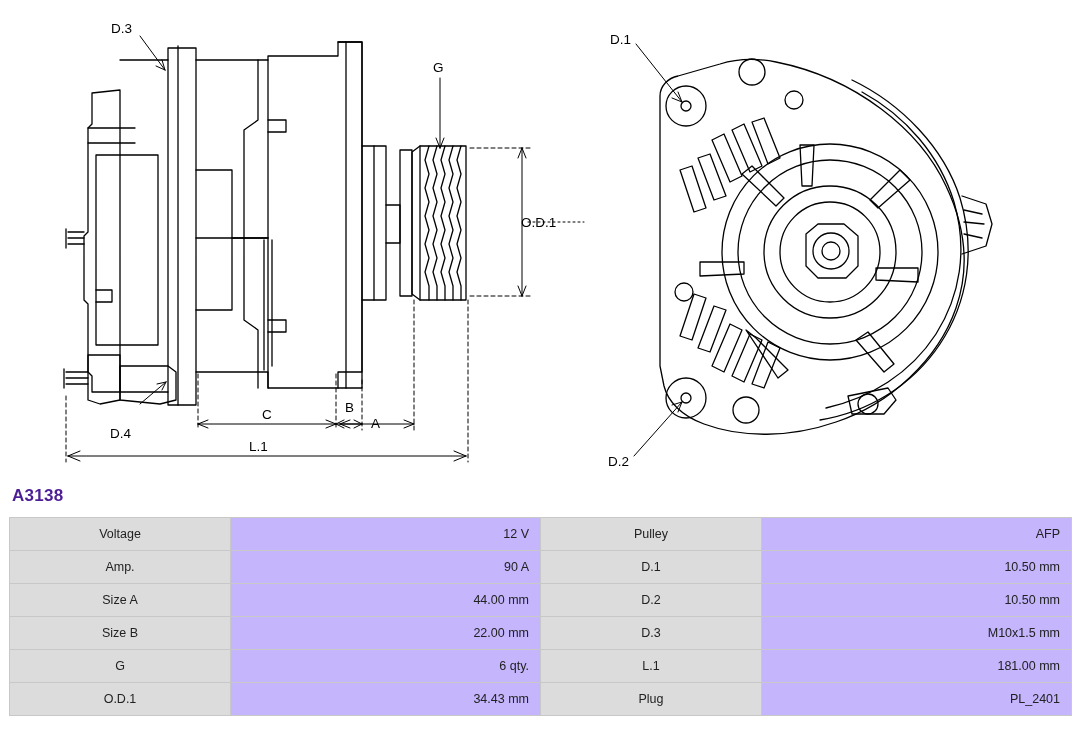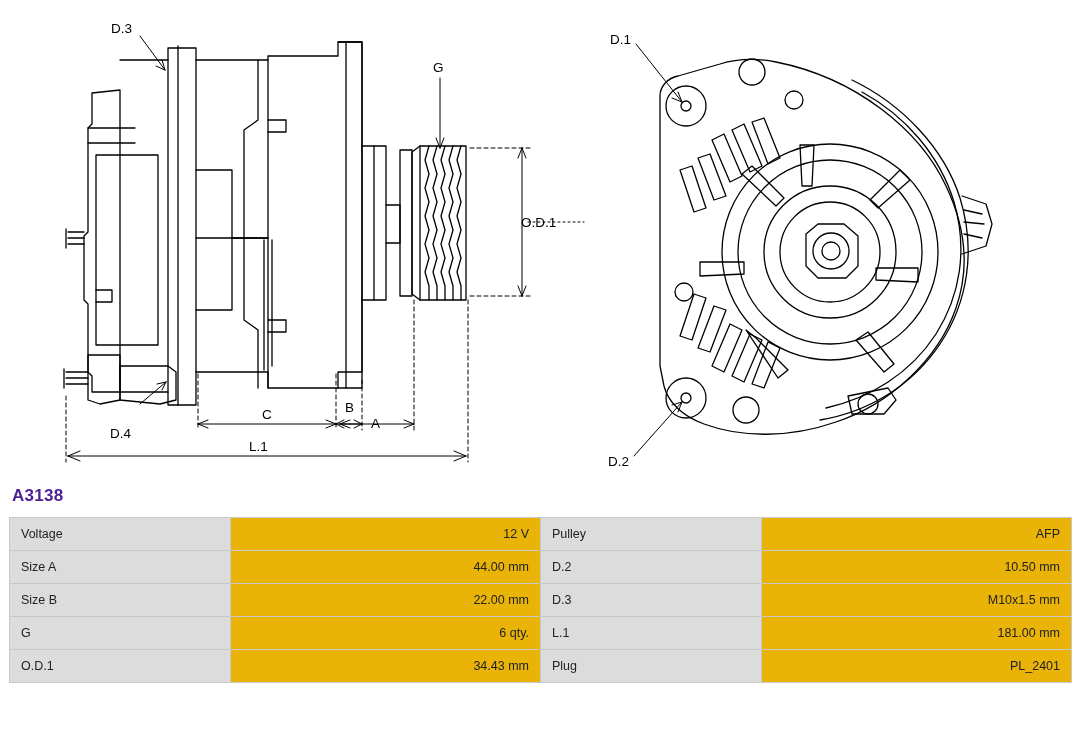--- a/index.html
+++ b/index.html
@@ -32,26 +32,26 @@
   }
   .spec-table td {
     height: 33px;
     border: 1px solid #c8c8c8;
     font-size: 12.5px;
     padding: 0 11px;
     vertical-align: middle;
   }
   .spec-table td.label {
     background: #dcdcdc;
-    text-align: left;
+    text-align: center;
     color: #222;
     width: 221px;
   }
   .spec-table td.value {
-    background: #eab308;
+    background: #c4b5fd;
     text-align: right;
     color: #222;
     width: 310px;
   }
   svg text { font-family: "Liberation Sans", sans-serif; }
 </style>
 </head>
 <body>
 
 <div id="root">
@@ -225,20 +225,26 @@
 
   <table class="spec-table">
     <tbody>
       <tr>
         <td class="label">Voltage</td>
         <td class="value">12 V</td>
         <td class="label">Pulley</td>
         <td class="value">AFP</td>
       </tr>
       <tr>
+        <td class="label">Amp.</td>
+        <td class="value">90 A</td>
+        <td class="label">D.1</td>
+        <td class="value">10.50 mm</td>
+      </tr>
+      <tr>
         <td class="label">Size A</td>
         <td class="value">44.00 mm</td>
         <td class="label">D.2</td>
         <td class="value">10.50 mm</td>
       </tr>
       <tr>
         <td class="label">Size B</td>
         <td class="value">22.00 mm</td>
         <td class="label">D.3</td>
         <td class="value">M10x1.5 mm</td>

